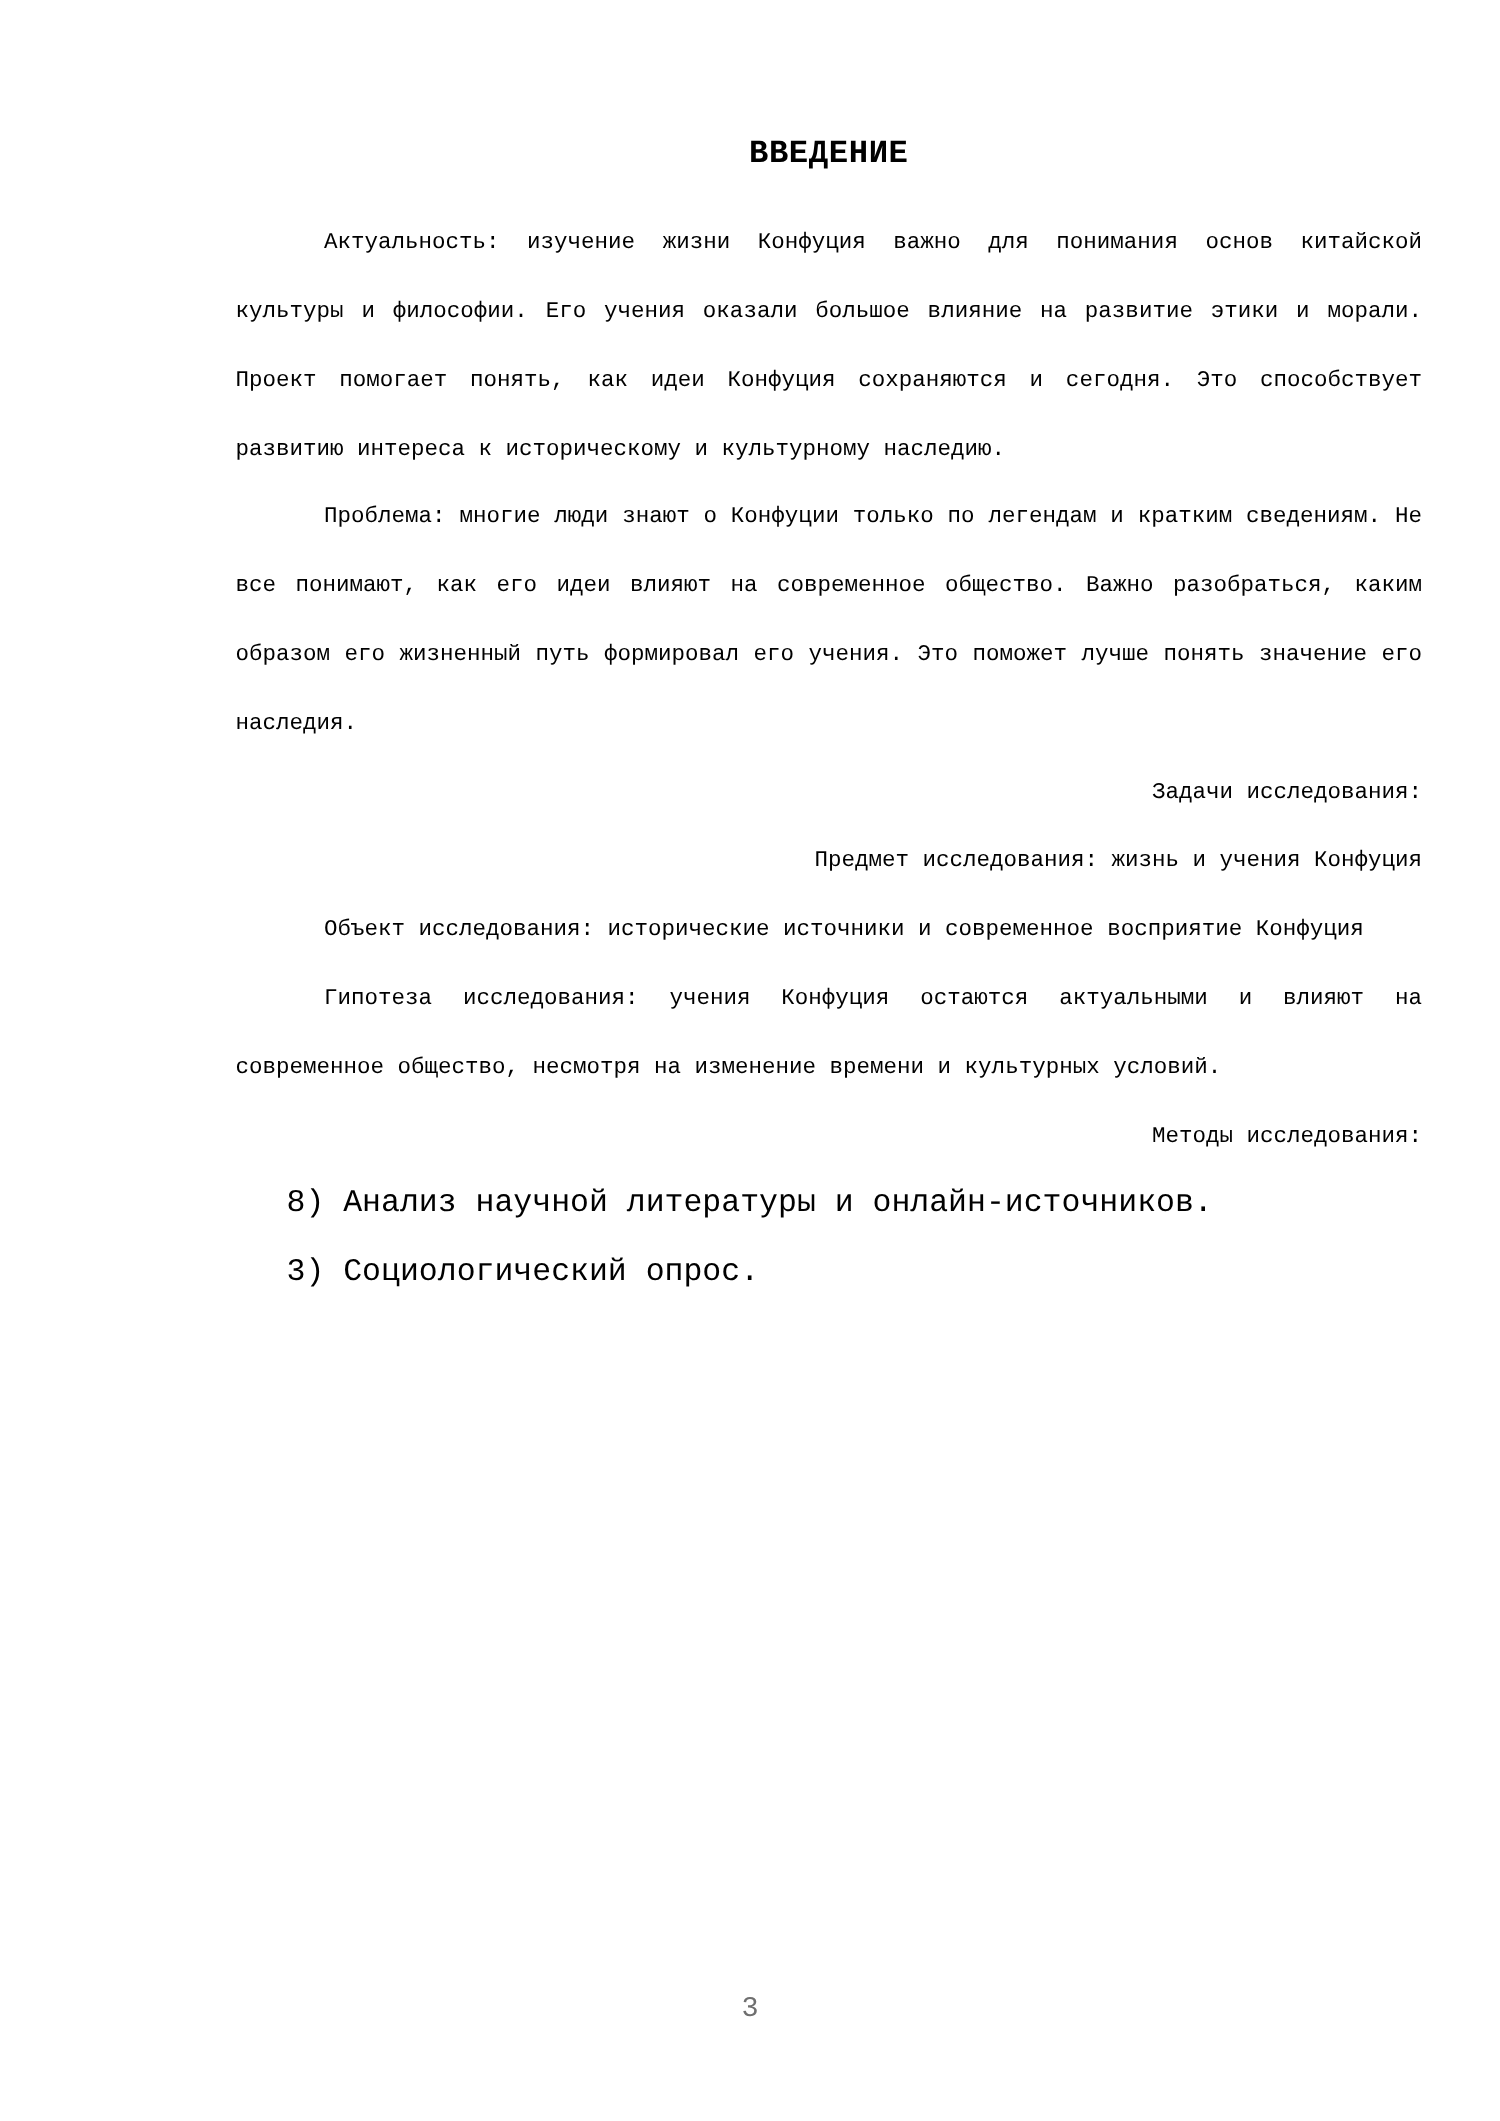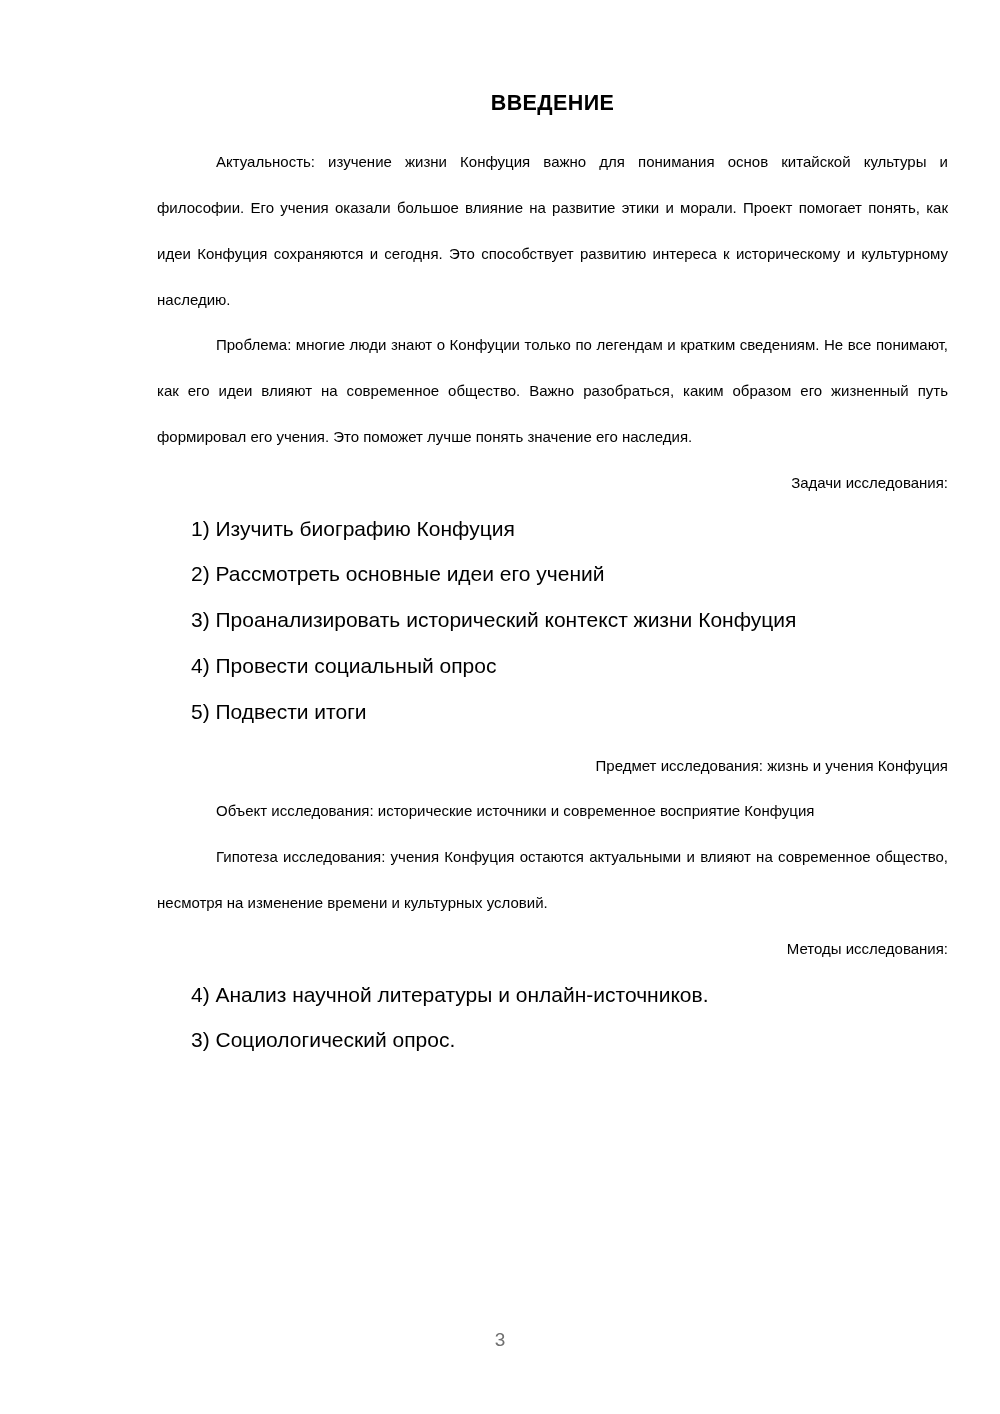--- a/index.html
+++ b/index.html
@@ -10,21 +10,21 @@
   }
 
   .page {
     position: relative;
     width: 968px;
     height: 1414px;
     margin: 0 auto;
     background: #ffffff;
     box-sizing: border-box;
     overflow: hidden;
-    font-family: Liberation Sans, sans-serif;
+    font-family: Liberation Mono, monospace;
     color: #000000;
   }
 
   .content {
     position: absolute;
     left: 141px;
     top: 88px;
     width: 791px;
   }
 
@@ -96,38 +96,31 @@
 
     <h1 class="doc-title">ВВЕДЕНИЕ</h1>
 
     <p class="para">Актуальность: изучение жизни Конфуция важно для понимания основ китайской культуры и философии. Его учения оказали большое влияние на развитие этики и морали. Проект помогает понять, как идеи Конфуция сохраняются и сегодня. Это способствует развитию интереса к историческому и культурному наследию.</p>
 
     <p class="para gap-before">Проблема: многие люди знают о Конфуции только по легендам и кратким сведениям. Не все понимают, как его идеи влияют на современное общество. Важно разобраться, каким образом его жизненный путь формировал его учения. Это поможет лучше понять значение его наследия.</p>
 
 
     <p class="para single gap-before">Задачи исследования:</p>
 
-    <ul class="list">
-      <li class="list-item">1) Изучить биографию Конфуция</li>
-      <li class="list-item">2) Рассмотреть основные идеи его учений</li>
-      <li class="list-item">3) Проанализировать исторический контекст жизни Конфуция</li>
-      <li class="list-item">4) Провести социальный опрос</li>
-      <li class="list-item">5) Подвести итоги</li>
-    </ul>
 
     <p class="para single gap-before">Предмет исследования: жизнь и учения Конфуция</p>
 
     <p class="para gap-before">Объект исследования: исторические источники и современное восприятие Конфуция</p>
 
     <p class="para gap-before">Гипотеза исследования: учения Конфуция остаются актуальными и влияют на современное общество, несмотря на изменение времени и культурных условий.</p>
 
     <p class="para single gap-before">Методы исследования:</p>
 
     <ul class="list">
-      <li class="list-item">4) Анализ научной литературы и онлайн-источников.</li>
+      <li class="list-item">8) Анализ научной литературы и онлайн-источников.</li>
       <li class="list-item">3) Социологический опрос.</li>
     </ul>
 
   </div>
 
   <div class="page-number">3</div>
 
 </div>
 
 </body></html>

